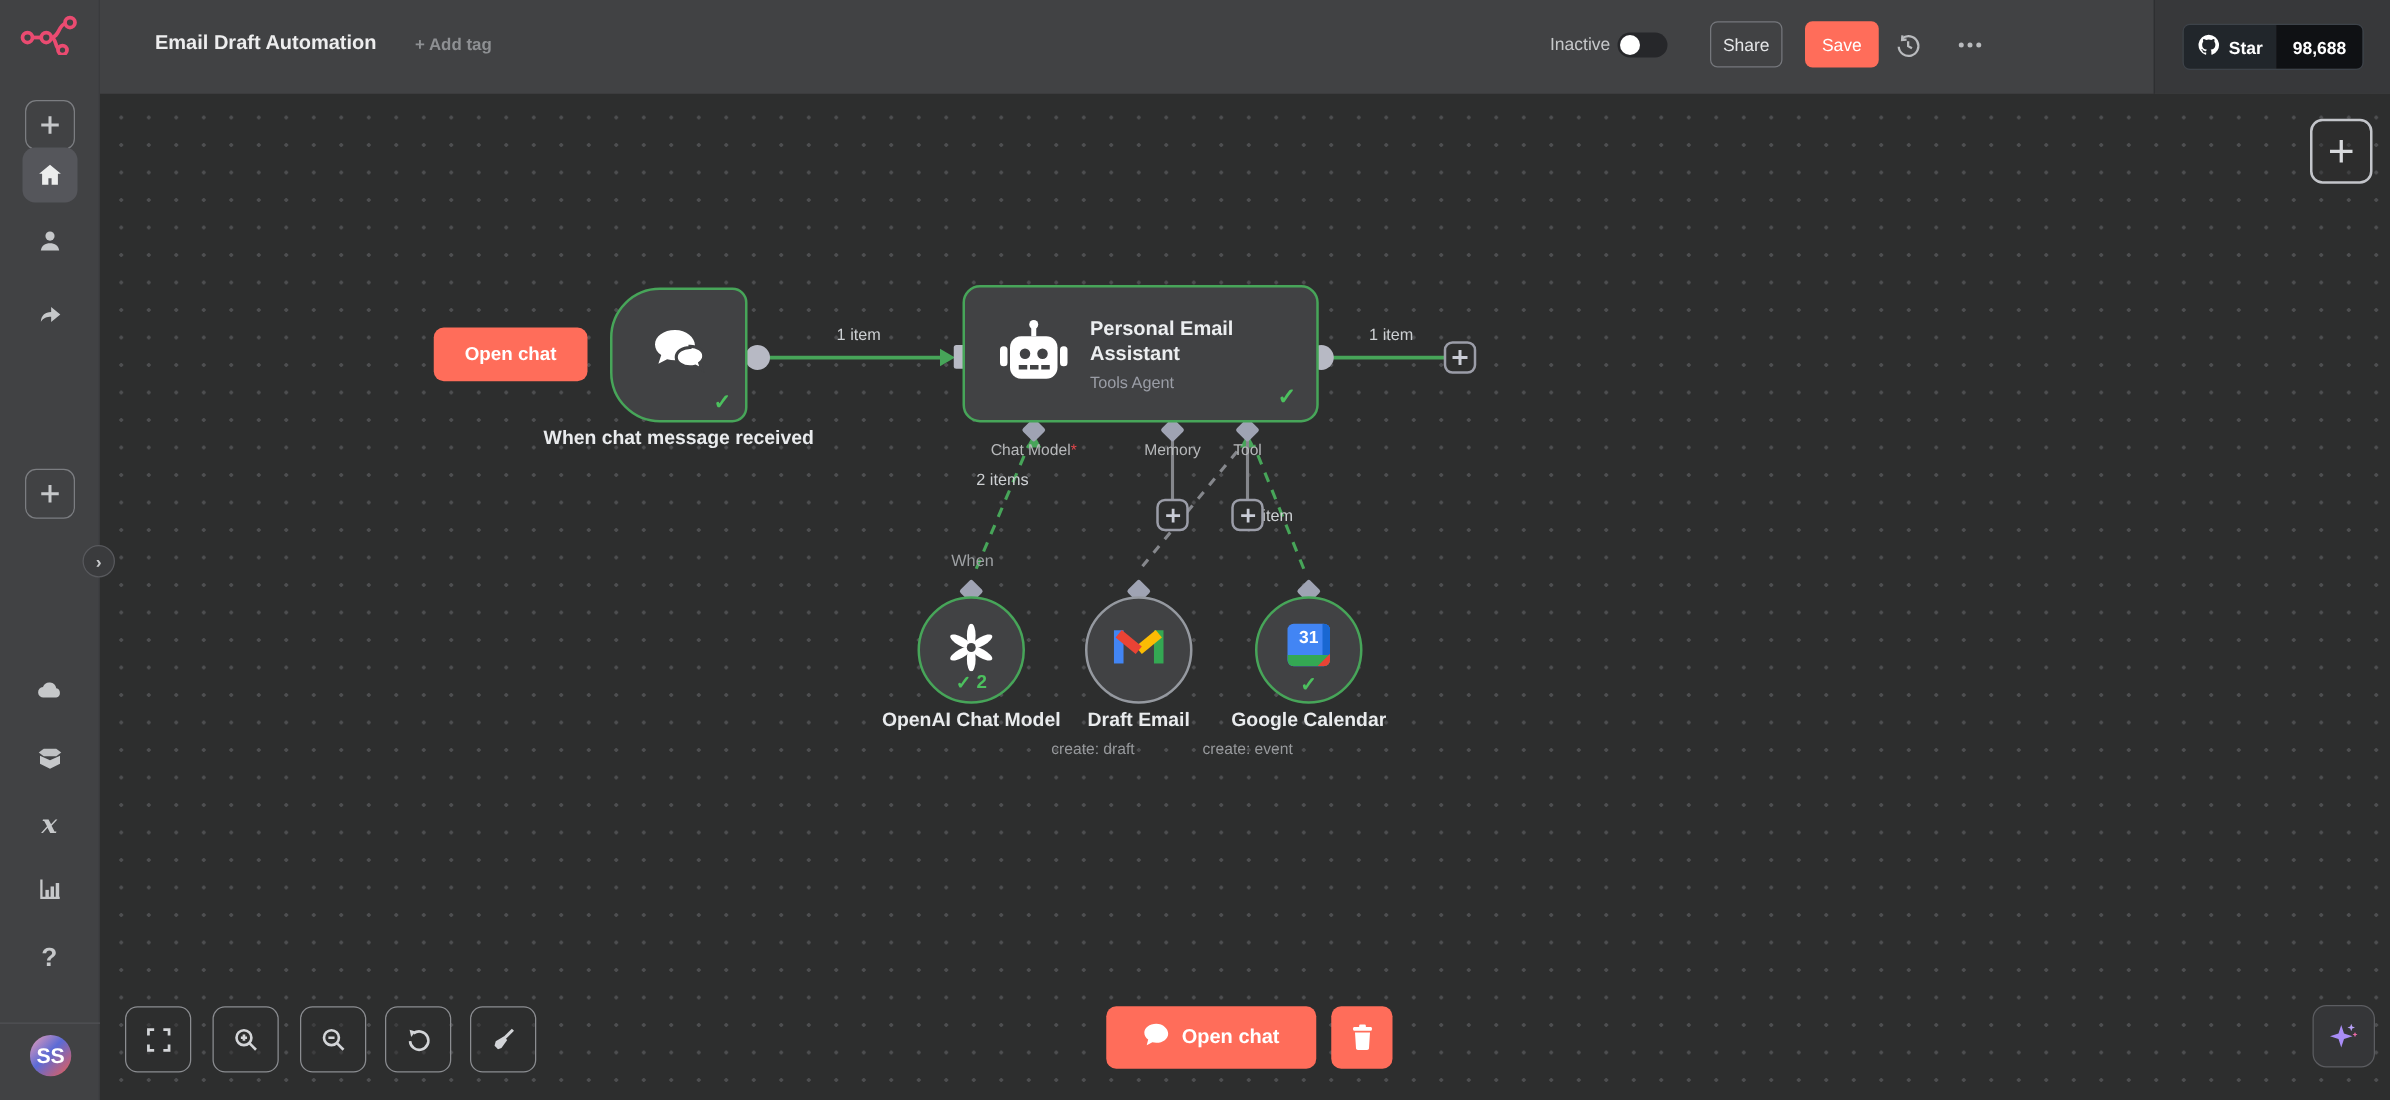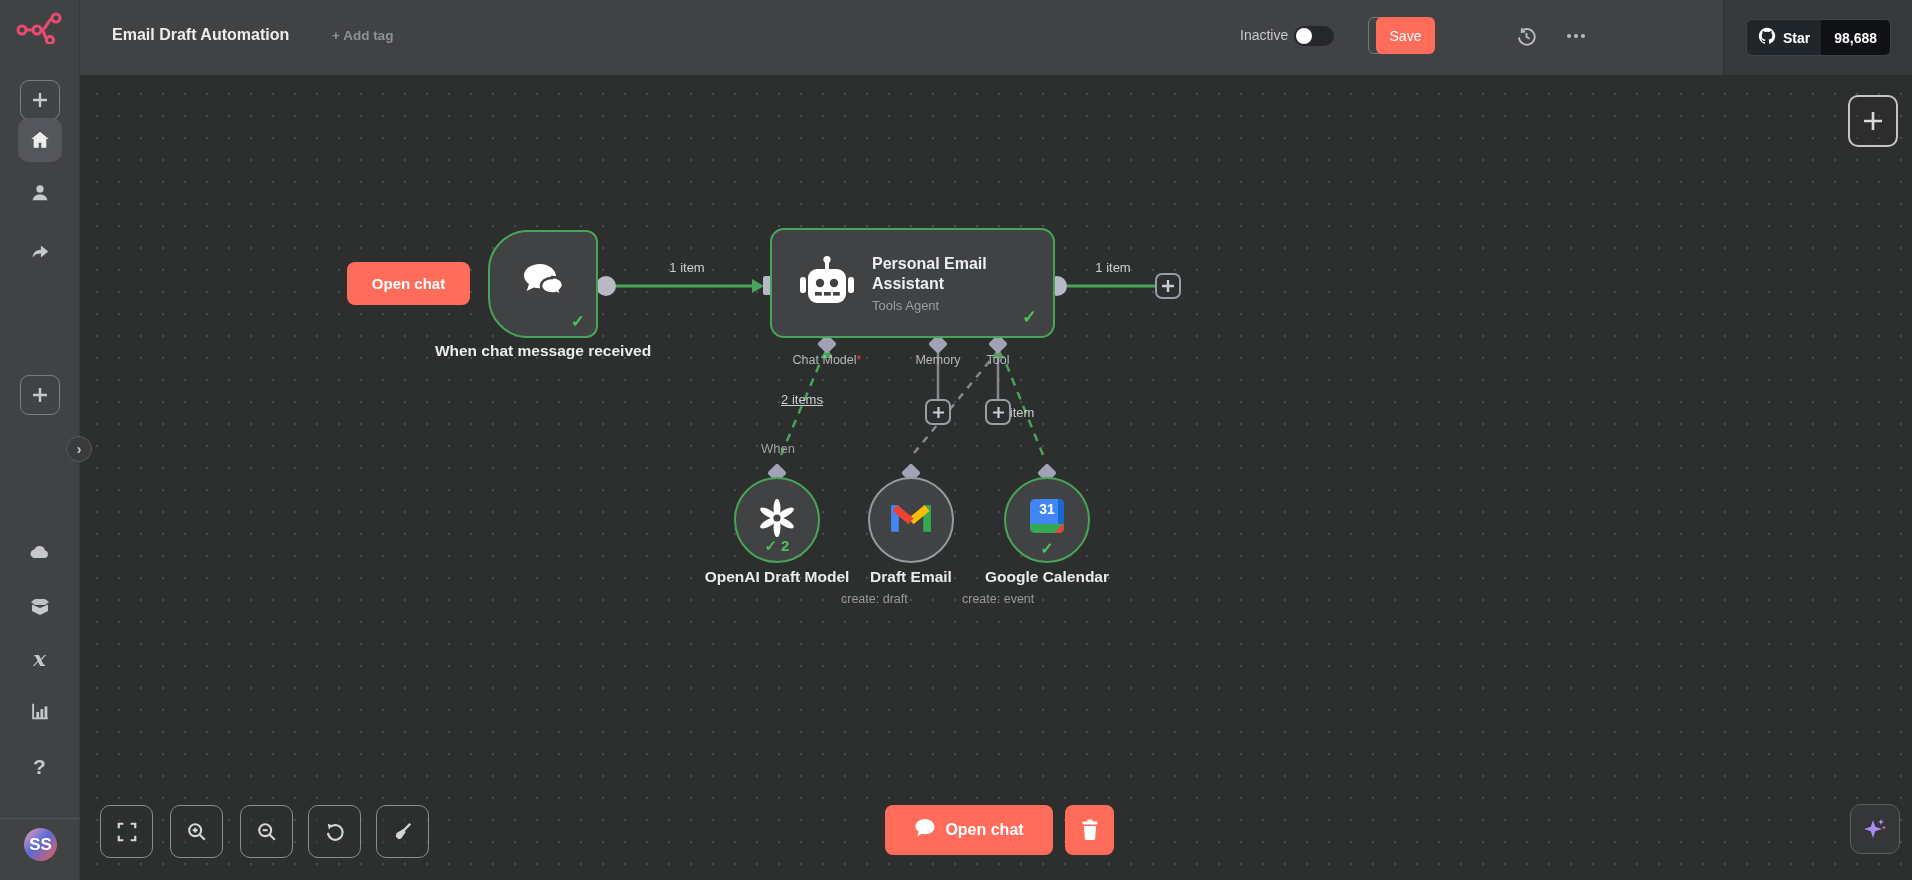--- a/index.html
+++ b/index.html
@@ -35,29 +35,29 @@
             border-radius:7px;background:#2d2e2e;color:#c9ccd6;display:flex;align-items:center;justify-content:center;}
   .plus-btn svg{display:block;}
   .big-plus{position:absolute;left:1848px;top:95px;width:50px;height:52px;box-sizing:border-box;
             border:2px solid #c3c5ca;border-radius:10px;background:rgba(45,46,46,.4);
             display:flex;align-items:center;justify-content:center;}
   .orange-btn{background:#ff6d5a;color:#fff;border:none;border-radius:8px;
               display:flex;align-items:center;justify-content:center;gap:9px;cursor:pointer;}
   .open-chat-node{position:absolute;left:347px;top:262px;width:123px;height:43px;font-size:15px;font-weight:600;}
   
   .header{position:absolute;left:80px;top:0;width:1832px;height:75px;background:#414244;}
-  .wf-title{position:absolute;left:32px;top:26px;font-size:16px;font-weight:600;color:#ededee;}
+  .wf-title{position:absolute;left:44px;top:26px;font-size:16px;font-weight:600;color:#ededee;}
   .add-tag{position:absolute;left:252px;top:28px;font-size:13.5px;font-weight:600;color:#8e9093;cursor:pointer;}
   .inactive-lbl{position:absolute;left:1160px;top:27px;font-size:14px;color:#c6c8ca;}
   .toggle{position:absolute;left:1214px;top:26px;width:40px;height:20px;border-radius:10px;background:#26272a;cursor:pointer;}
   .toggle .knob{position:absolute;left:2px;top:2px;width:16px;height:16px;border-radius:50%;background:#fff;}
   .hdr-btn{position:absolute;top:17px;height:37px;box-sizing:border-box;border-radius:6px;font-size:14px;
            display:flex;align-items:center;justify-content:center;cursor:pointer;}
   .share-btn{left:1288px;width:58px;background:transparent;border:1px solid #75777c;color:#e4e5e7;}
-  .save-btn{left:1296px;width:59px;background:#ff6d5a;border:none;color:#fff;}
+  .save-btn{left:1364px;width:59px;background:#ff6d5a;border:none;color:#fff;}
   .icon-btn{position:absolute;top:18px;width:36px;height:36px;display:flex;align-items:center;justify-content:center;cursor:pointer;color:#b9bbbe;}
   .dots{display:flex;gap:3px;}
   .dots i{width:4px;height:4px;border-radius:50%;background:#b9bbbe;}
   .gh-panel{position:absolute;left:1643px;top:0;width:189px;height:75px;background:#37383a;border-left:1px solid #2e2f31;
             display:flex;align-items:center;justify-content:center;}
   .gh-badge{display:flex;height:35px;border:1px solid #3d434a;border-radius:6px;overflow:hidden;cursor:pointer;}
   .gh-left{display:flex;align-items:center;gap:7px;background:#21262b;padding:0 11px;color:#fff;font-size:14px;font-weight:bold;}
   .gh-right{display:flex;align-items:center;background:#0f1114;padding:0 13px;color:#fff;font-size:14px;font-weight:bold;}
   
   .tabbar{position:absolute;left:908px;top:53px;width:196px;height:39px;background:#48494b;border-radius:9px;
@@ -126,21 +126,21 @@
       <rect x="-7" y="-7" width="14" height="14" rx="2" transform="translate(938,344) rotate(45)"></rect>
       <rect x="-7" y="-7" width="14" height="14" rx="2" transform="translate(998,344) rotate(45)"></rect>
       <rect x="-7" y="-7" width="14" height="14" rx="2" transform="translate(777,473) rotate(45)"></rect>
       <rect x="-7" y="-7" width="14" height="14" rx="2" transform="translate(911,473) rotate(45)"></rect>
       <rect x="-7" y="-7" width="14" height="14" rx="2" transform="translate(1047,473) rotate(45)"></rect>
     </g>
   </svg>
 
   <div class="wire-label abs" style="left:647px;top:260px;width:80px;">1 item</div>
   <div class="wire-label abs" style="left:1073px;top:260px;width:80px;">1 item</div>
-  <div class="wire-label abs" style="left:762px;top:392px;width:80px;text-decoration:underline;">2 items</div>
+  <div class="wire-label abs" style="left:762px;top:376px;width:80px;">2 items</div>
   <div class="wire-label dim-label abs" style="left:738px;top:441px;width:80px;">When</div>
   <div class="wire-label abs" style="left:999px;top:405px;width:60px;text-align:left;">1 item</div>
 
   <div class="port-label" style="left:767px;top:353px;width:120px;"><span>Chat Model</span><span class="req">*</span></div>
   <div class="port-label" style="left:908px;top:353px;width:60px;">Memory</div>
   <div class="port-label" style="left:978px;top:353px;width:40px;">Tool</div>
 
   <button class="orange-btn open-chat-node">Open chat</button>
 
   <div class="node trigger-node">
@@ -231,21 +231,21 @@
   <div class="subnode" style="left:1004px;top:477px;">
     <span class="cal-icon" style="margin-top:-8px;">
       <span class="day">31</span>
       <span class="dkblue"></span>
       <span class="green"></span>
       <span class="red"></span>
     </span>
     <span class="node-check" style="left:0;right:0;bottom:3px;text-align:center;font-size:16px;">✓</span>
   </div>
 
-  <div class="big-label" style="left:677px;top:566px;width:200px;">OpenAI Draft Model</div>
+  <div class="big-label" style="left:677px;top:566px;width:200px;">OpenAI Chat Model</div>
   <div class="big-label" style="left:841px;top:566px;width:140px;">Draft Email</div>
   <div class="big-label" style="left:962px;top:566px;width:170px;">Google Calendar</div>
   <div class="sub-label" style="left:841px;top:592px;width:140px;">create: draft</div>
   <div class="sub-label" style="left:962px;top:592px;width:170px;">create: event</div>
 
   <div class="tool-btn" style="left:100px;">
     <svg width="22" height="22" viewBox="0 0 24 24" fill="none" stroke="#d3d5d8" stroke-width="2.4">
       <path d="M3 8V3h5M16 3h5v5M21 16v5h-5M8 21H3v-16" stroke="none"></path>
       <path d="M3 8V3h5"></path>
         <path d="M16 3h5v5"></path>

